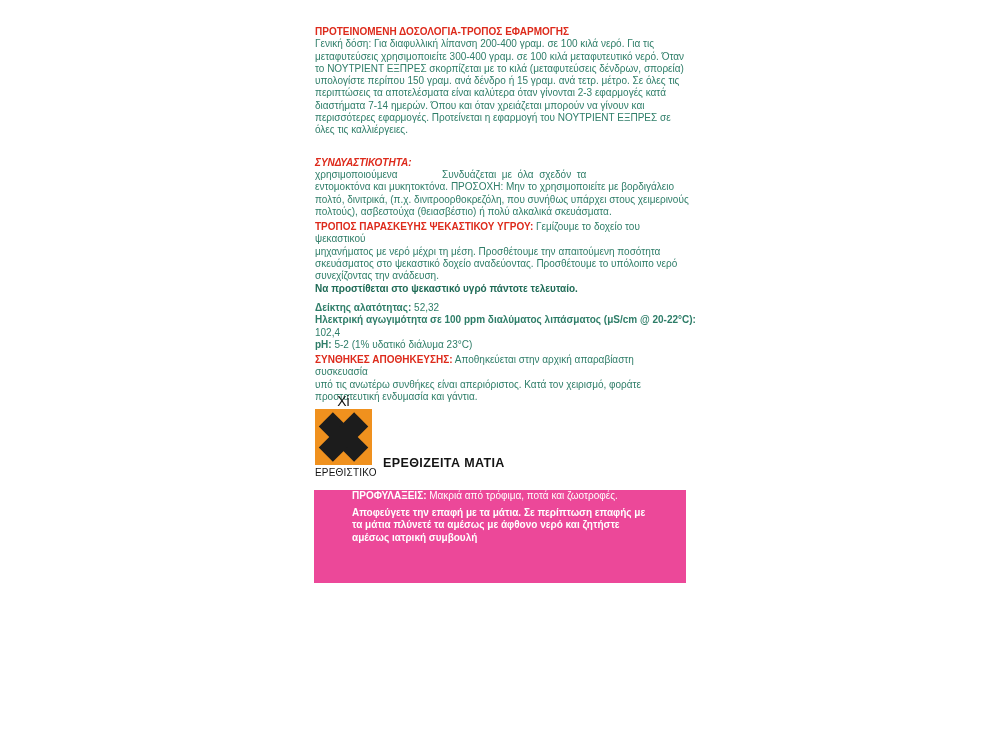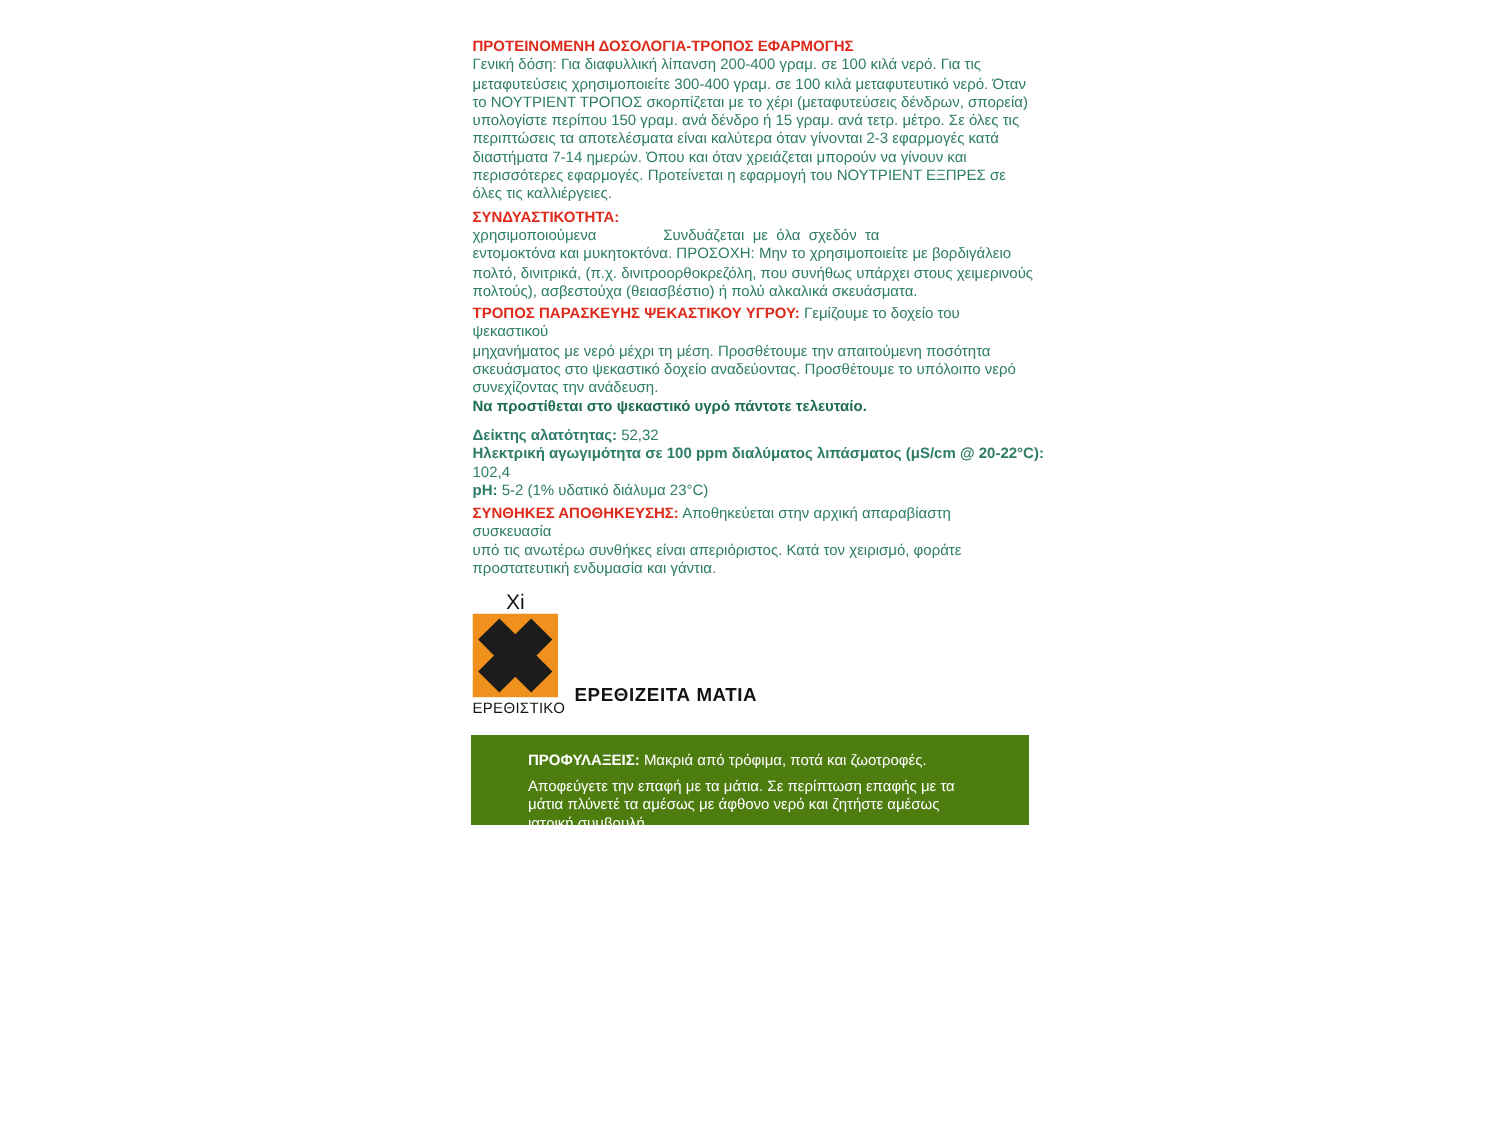--- a/index.html
+++ b/index.html
@@ -8,53 +8,53 @@
     font-family:"Liberation Sans","DejaVu Sans",sans-serif;
     -webkit-font-smoothing:antialiased;overflow:hidden;
   }
   .doc{
     position:absolute;left:315px;top:26px;width:374px;
     font-size:10px;line-height:12.3px;color:#2e7d68;
   }
   .line{white-space:normal;}
   .pre-line{white-space:pre;}
   .hd{color:#dd2a1b;font-weight:bold;}
-  .hd-block{color:#dd2a1b;font-weight:bold;margin-top:3px;}
+  .hd-block{color:#dd2a1b;font-weight:bold;margin-top:20px;font-style:italic;}
   .b{font-weight:bold;}
   .bold-green{font-weight:bold;color:#1f6b56;}
   .gap-sm{margin-top:3px;}
   .gap-md{margin-top:7px;}
   .nowrap{white-space:nowrap;}
   
   .hazard{position:absolute;left:315px;top:395px;width:60px;color:#141414;}
   .hazard .xi{text-align:center;font-size:14px;line-height:12px;width:57px;}
   .hazard .sq{display:block;margin-top:2px;}
   .hazard .cat{font-size:10px;margin-top:2px;letter-spacing:0.2px;white-space:nowrap;}
   .hazard-statement{
     position:absolute;left:383px;top:456px;font-size:12.5px;font-weight:bold;
     color:#141414;letter-spacing:0.4px;white-space:nowrap;
   }
   
   .precautions{
-    position:absolute;left:314px;top:490px;width:372px;height:60px;
-    background:#4d7c0f;color:#ffffff;box-sizing:border-box;
-    padding:12px 48px 0 38px;font-size:10px;line-height:12.5px;
+    position:absolute;left:314px;top:490px;width:372px;height:93px;
+    background:#ec4899;color:#ffffff;box-sizing:border-box;
+    padding:0 48px 0 38px;font-size:10px;line-height:12.5px;
   }
-  .precautions .p2{margin-top:4px;width:294px;}
+  .precautions .p2{margin-top:4px;width:294px;font-weight:bold;}
 </style>
 </head>
 <body>
 
 <div class="doc">
 
   <div class="hd">ΠΡΟΤΕΙΝΟΜΕΝΗ ΔΟΣΟΛΟΓΙΑ-ΤΡΟΠΟΣ ΕΦΑΡΜΟΓΗΣ</div>
   <div>
       <div class="line">Γενική δόση: Για διαφυλλική λίπανση 200-400 γραμ. σε 100 κιλά νερό. Για τις</div>
       <div class="line">μεταφυτεύσεις χρησιμοποιείτε 300-400 γραμ. σε 100 κιλά μεταφυτευτικό νερό. Όταν</div>
-      <div class="line">το ΝΟΥΤΡΙΕΝΤ ΤΡΟΠΟΣ σκορπίζεται με το χέρι (μεταφυτεύσεις δένδρων, σπορεία)</div>
+      <div class="line">το ΝΟΥΤΡΙΕΝΤ ΕΞΠΡΕΣ σκορπίζεται με το κιλά (μεταφυτεύσεις δένδρων, σπορεία)</div>
       <div class="line">υπολογίστε περίπου 150 γραμ. ανά δένδρο ή 15 γραμ. ανά τετρ. μέτρο. Σε όλες τις</div>
       <div class="line">περιπτώσεις τα αποτελέσματα είναι καλύτερα όταν γίνονται 2-3 εφαρμογές κατά</div>
       <div class="line">διαστήματα 7-14 ημερών. Όπου και όταν χρειάζεται μπορούν να γίνουν και</div>
       <div class="line">περισσότερες εφαρμογές. Προτείνεται η εφαρμογή του ΝΟΥΤΡΙΕΝΤ ΕΞΠΡΕΣ σε</div>
       <div class="line">όλες τις καλλιέργειες.</div>
     </div>
 
   <div class="hd-block">ΣΥΝΔΥΑΣΤΙΚΟΤΗΤΑ:</div>
   <div class="pre-line">χρησιμοποιούμενα                Συνδυάζεται  με  όλα  σχεδόν  τα</div>
   <div>

